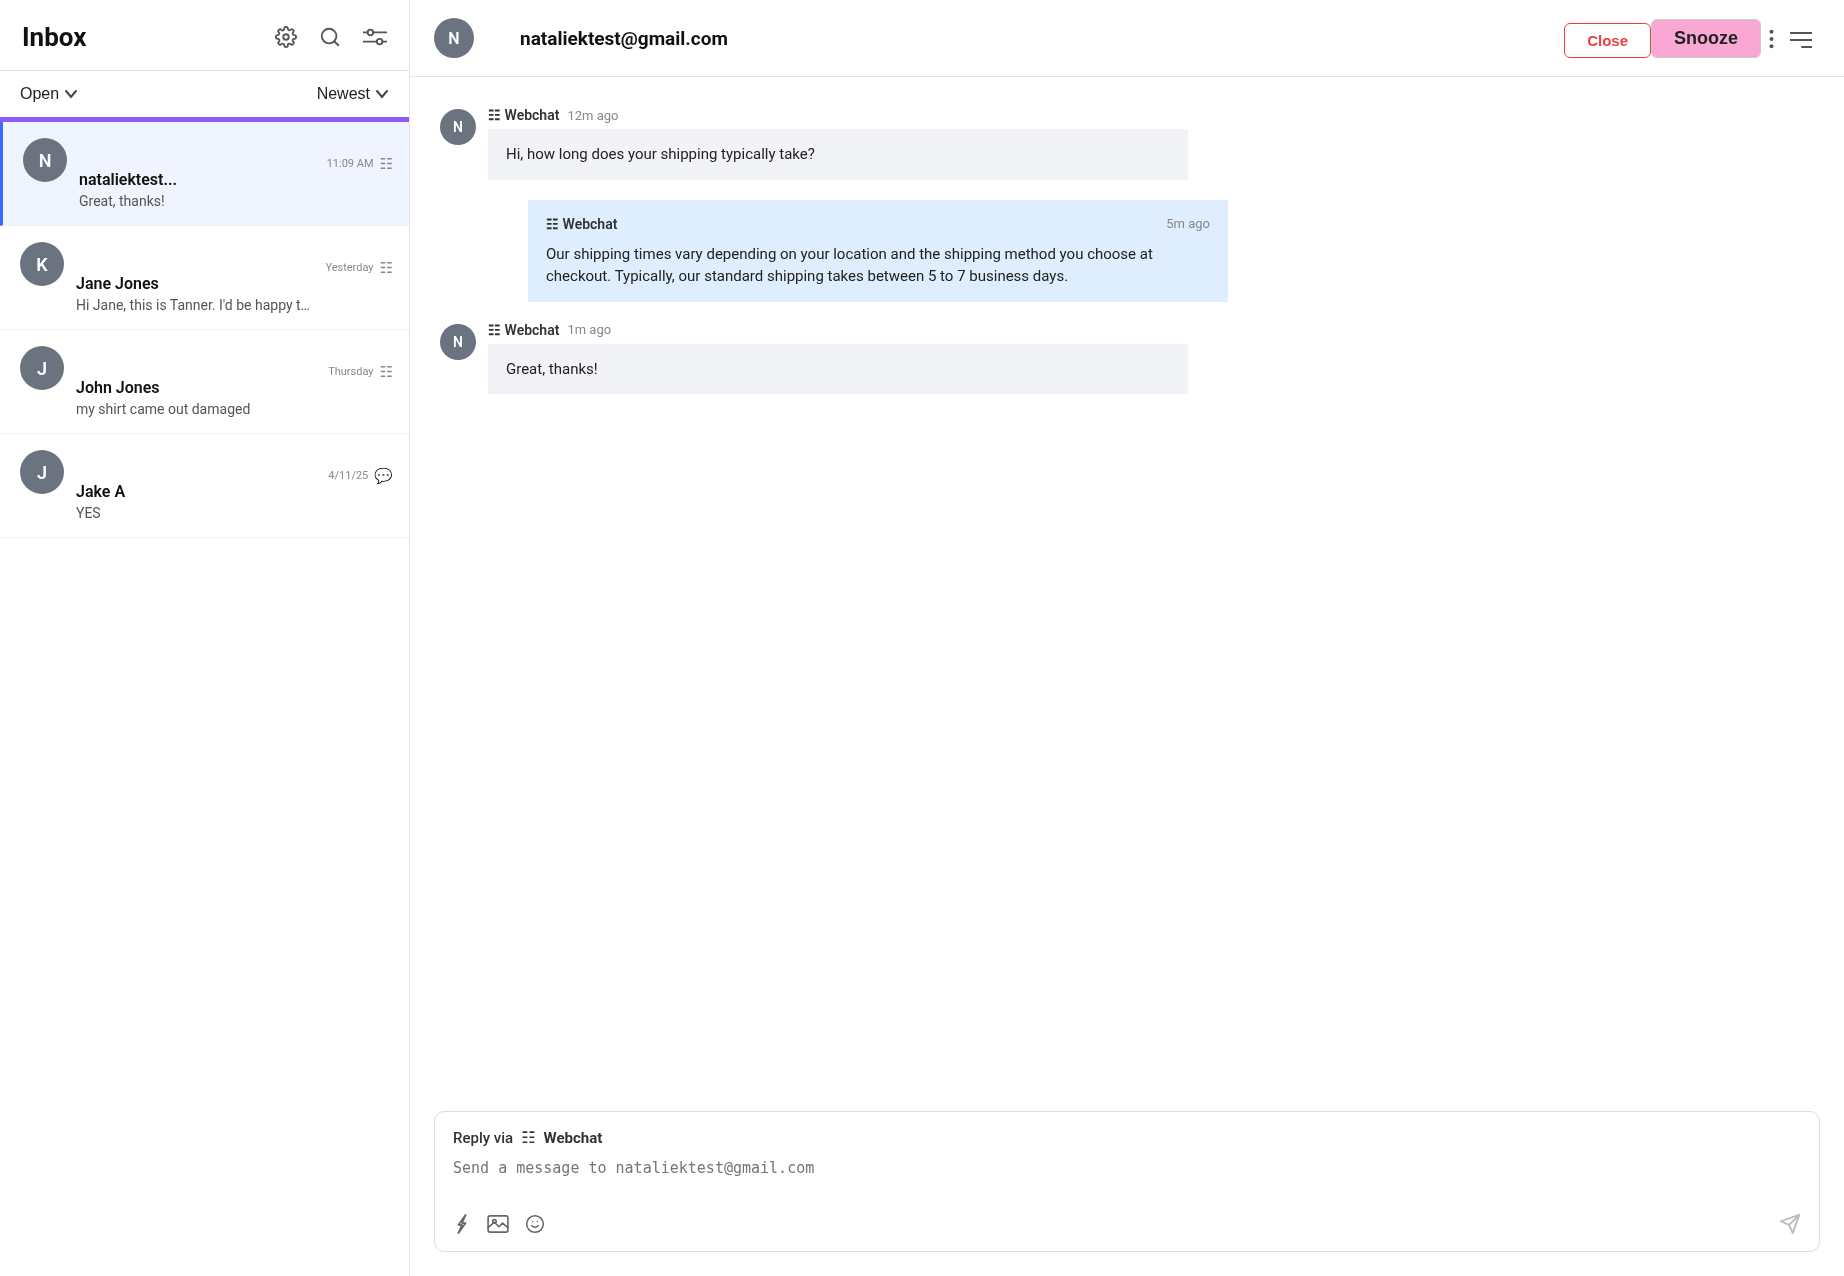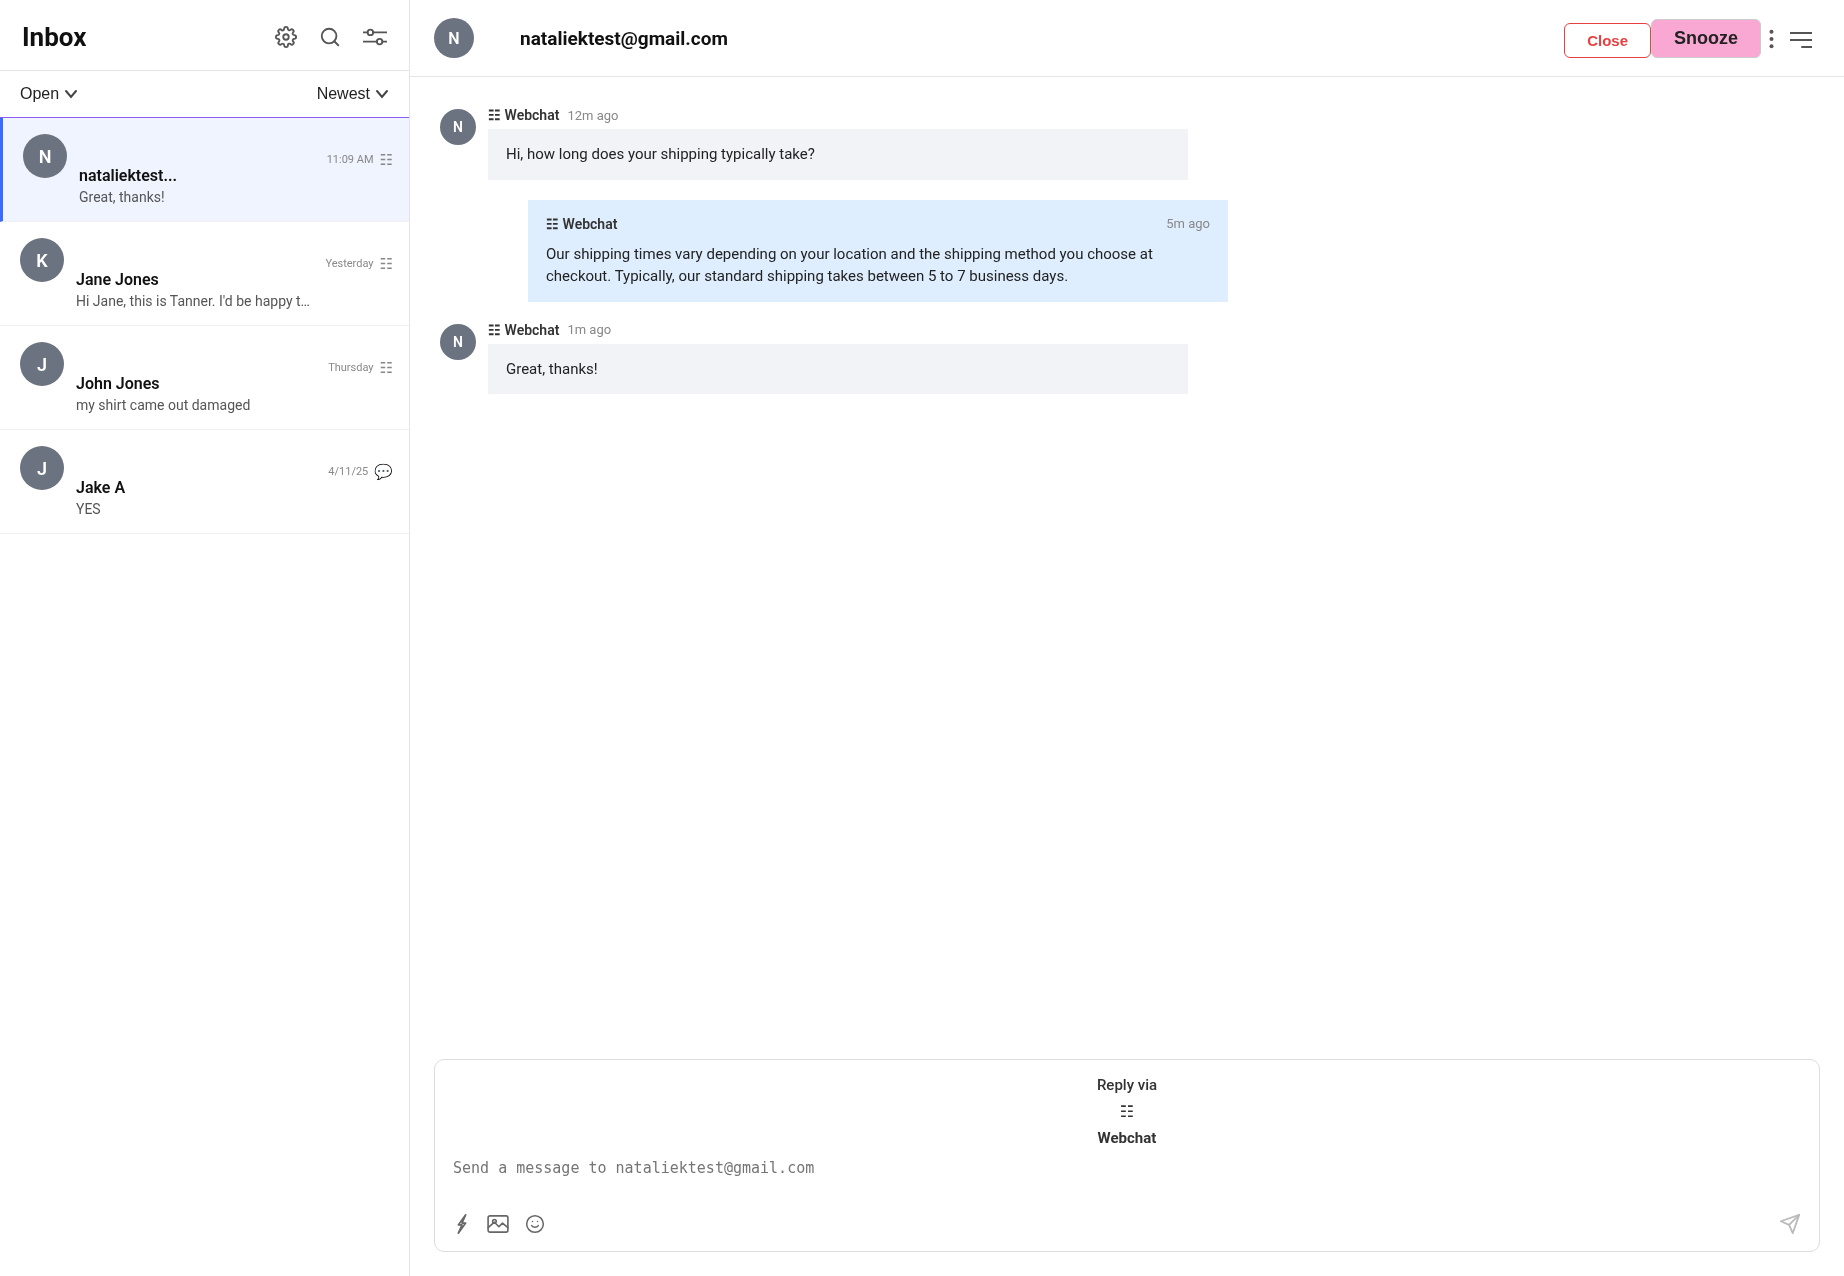--- a/index.html
+++ b/index.html
@@ -51,21 +51,21 @@
       justify-content: center;
       font-size: 20px;
       padding: 2px;
     }
 
     .filter-bar {
       display: flex;
       align-items: center;
       justify-content: space-between;
       padding: 14px 20px;
-      border-bottom: 1px solid #8b5cf6;
+      border-bottom: 5px solid #8b5cf6;
     }
 
     .filter-btn {
       background: none;
       border: none;
       cursor: pointer;
       font-size: 16px;
       color: #222;
       display: flex;
       align-items: center;
@@ -320,21 +320,20 @@
     }
 
     .reply-via {
       display: flex;
       align-items: center;
       gap: 8px;
       font-size: 15px;
       color: #333;
       margin-bottom: 12px;
       font-weight: 500;
-      flex-direction: column;
     }
 
     .reply-input {
       width: 100%;
       border: none;
       outline: none;
       font-size: 15px;
       color: #aaa;
       resize: none;
       min-height: 36px;

